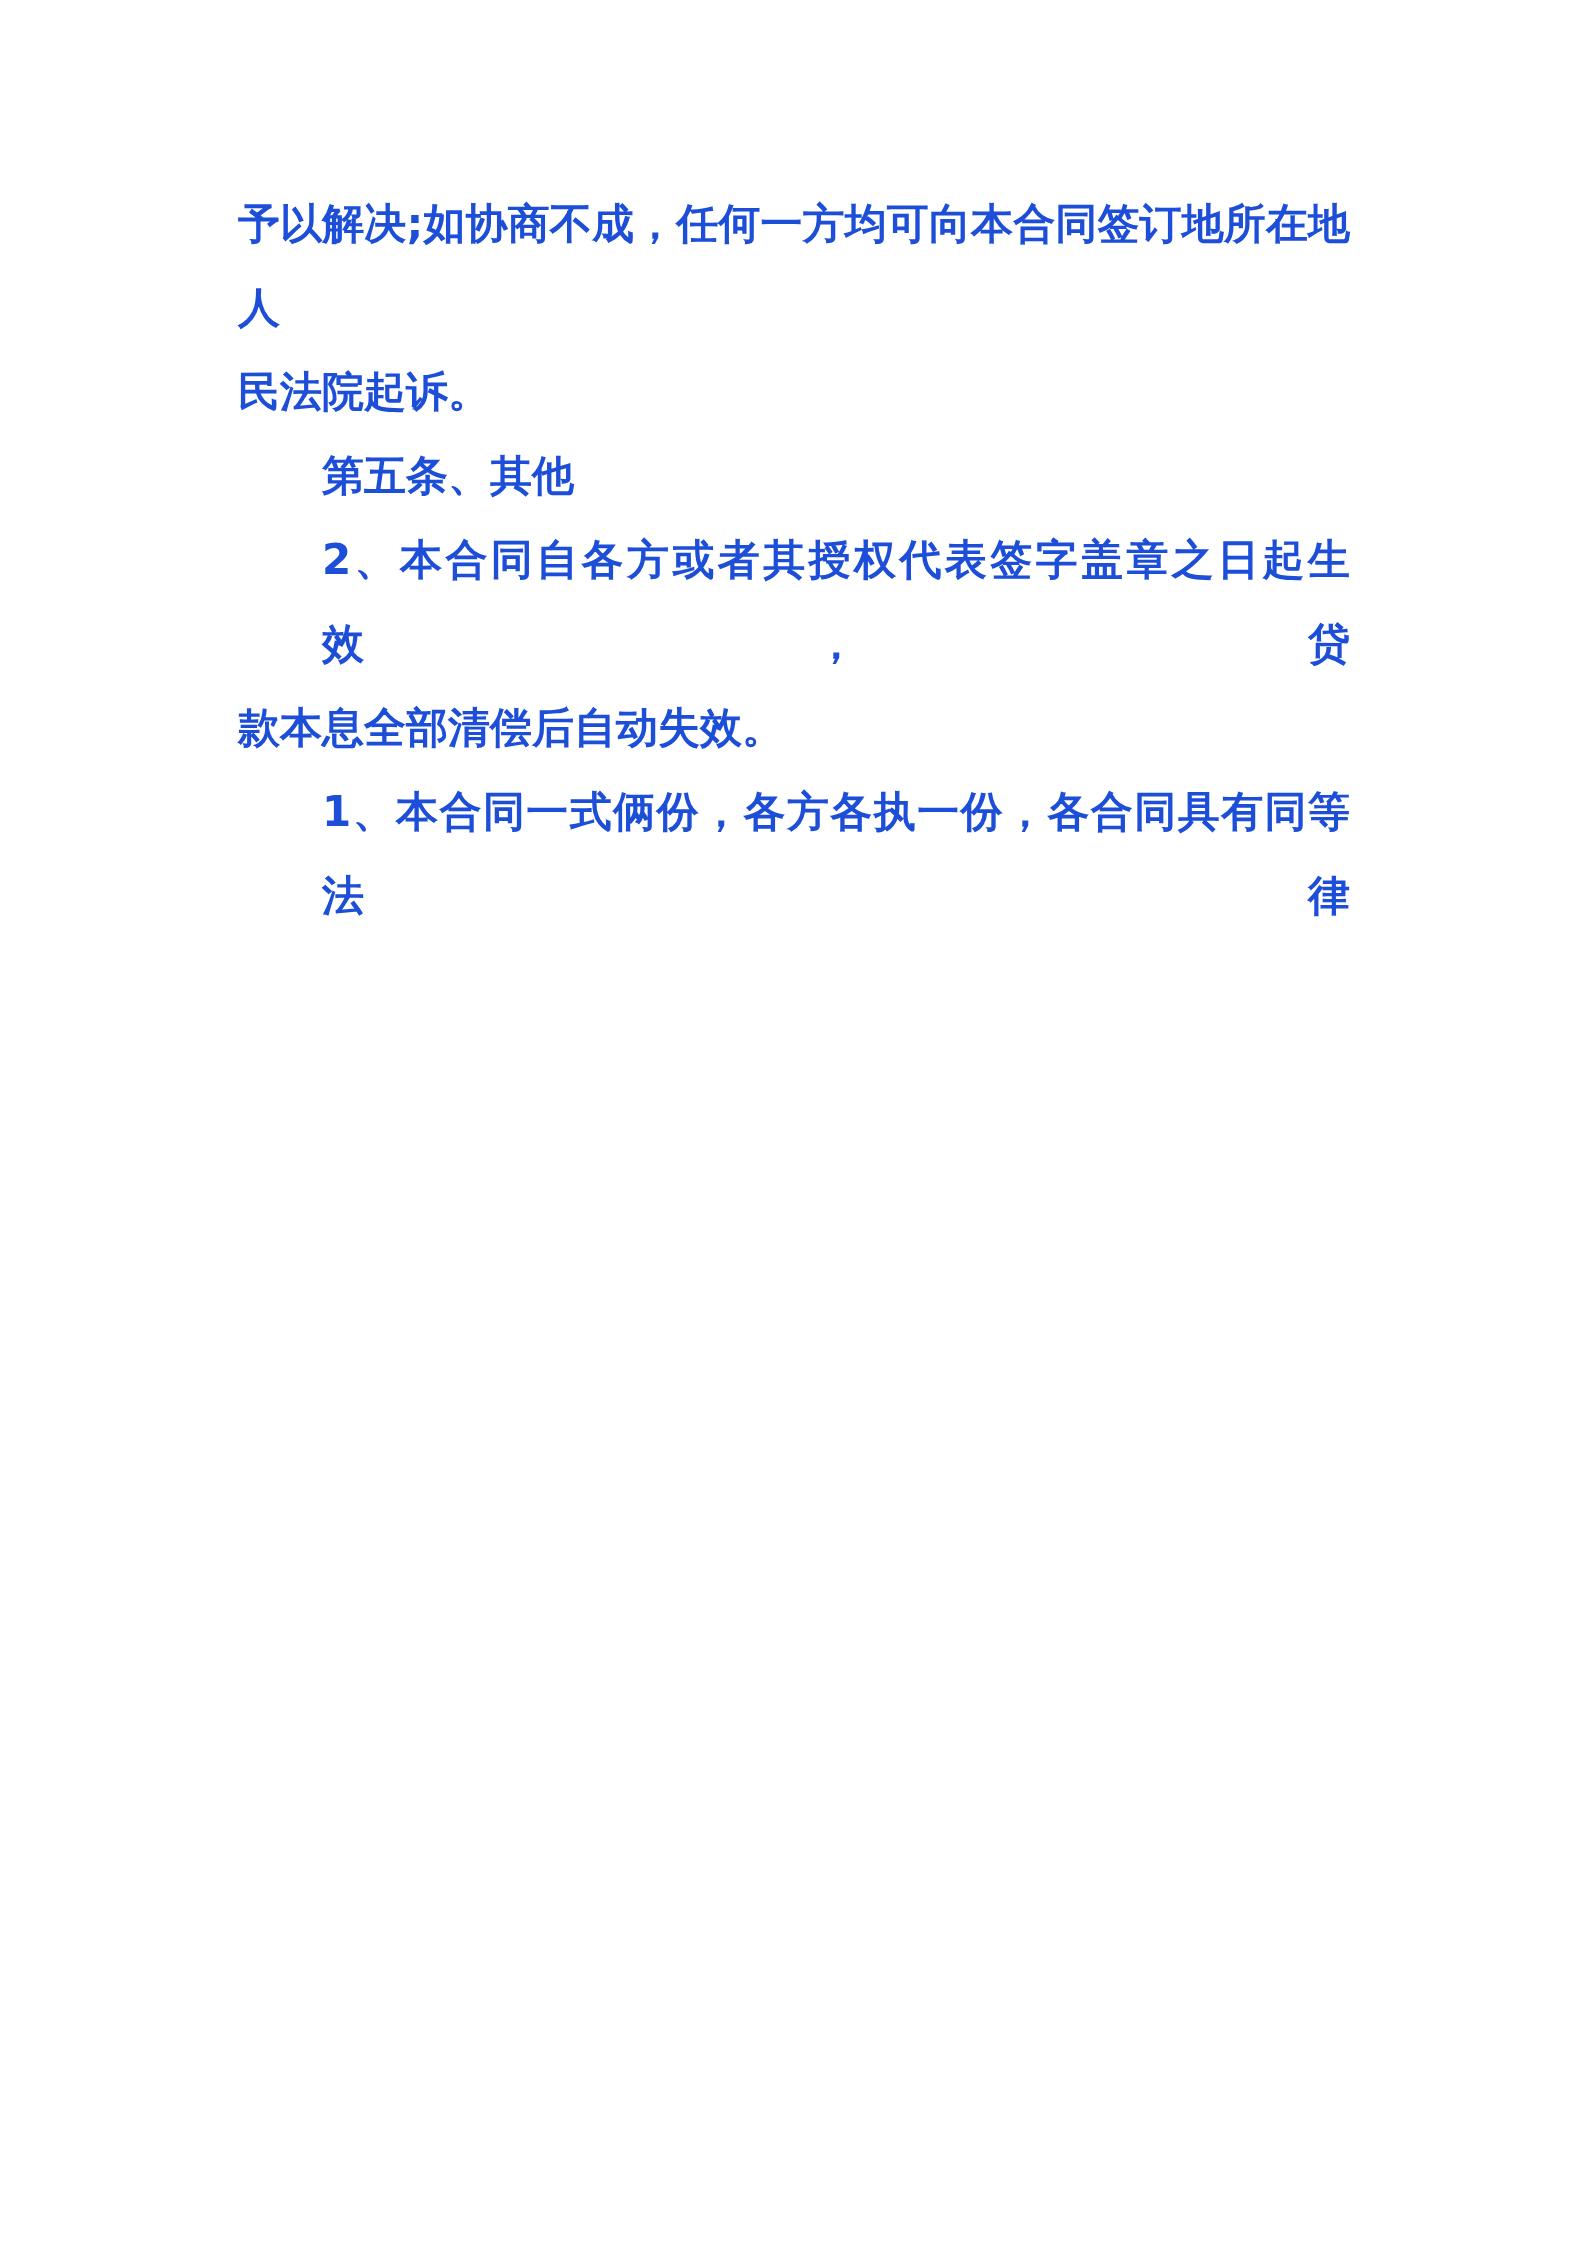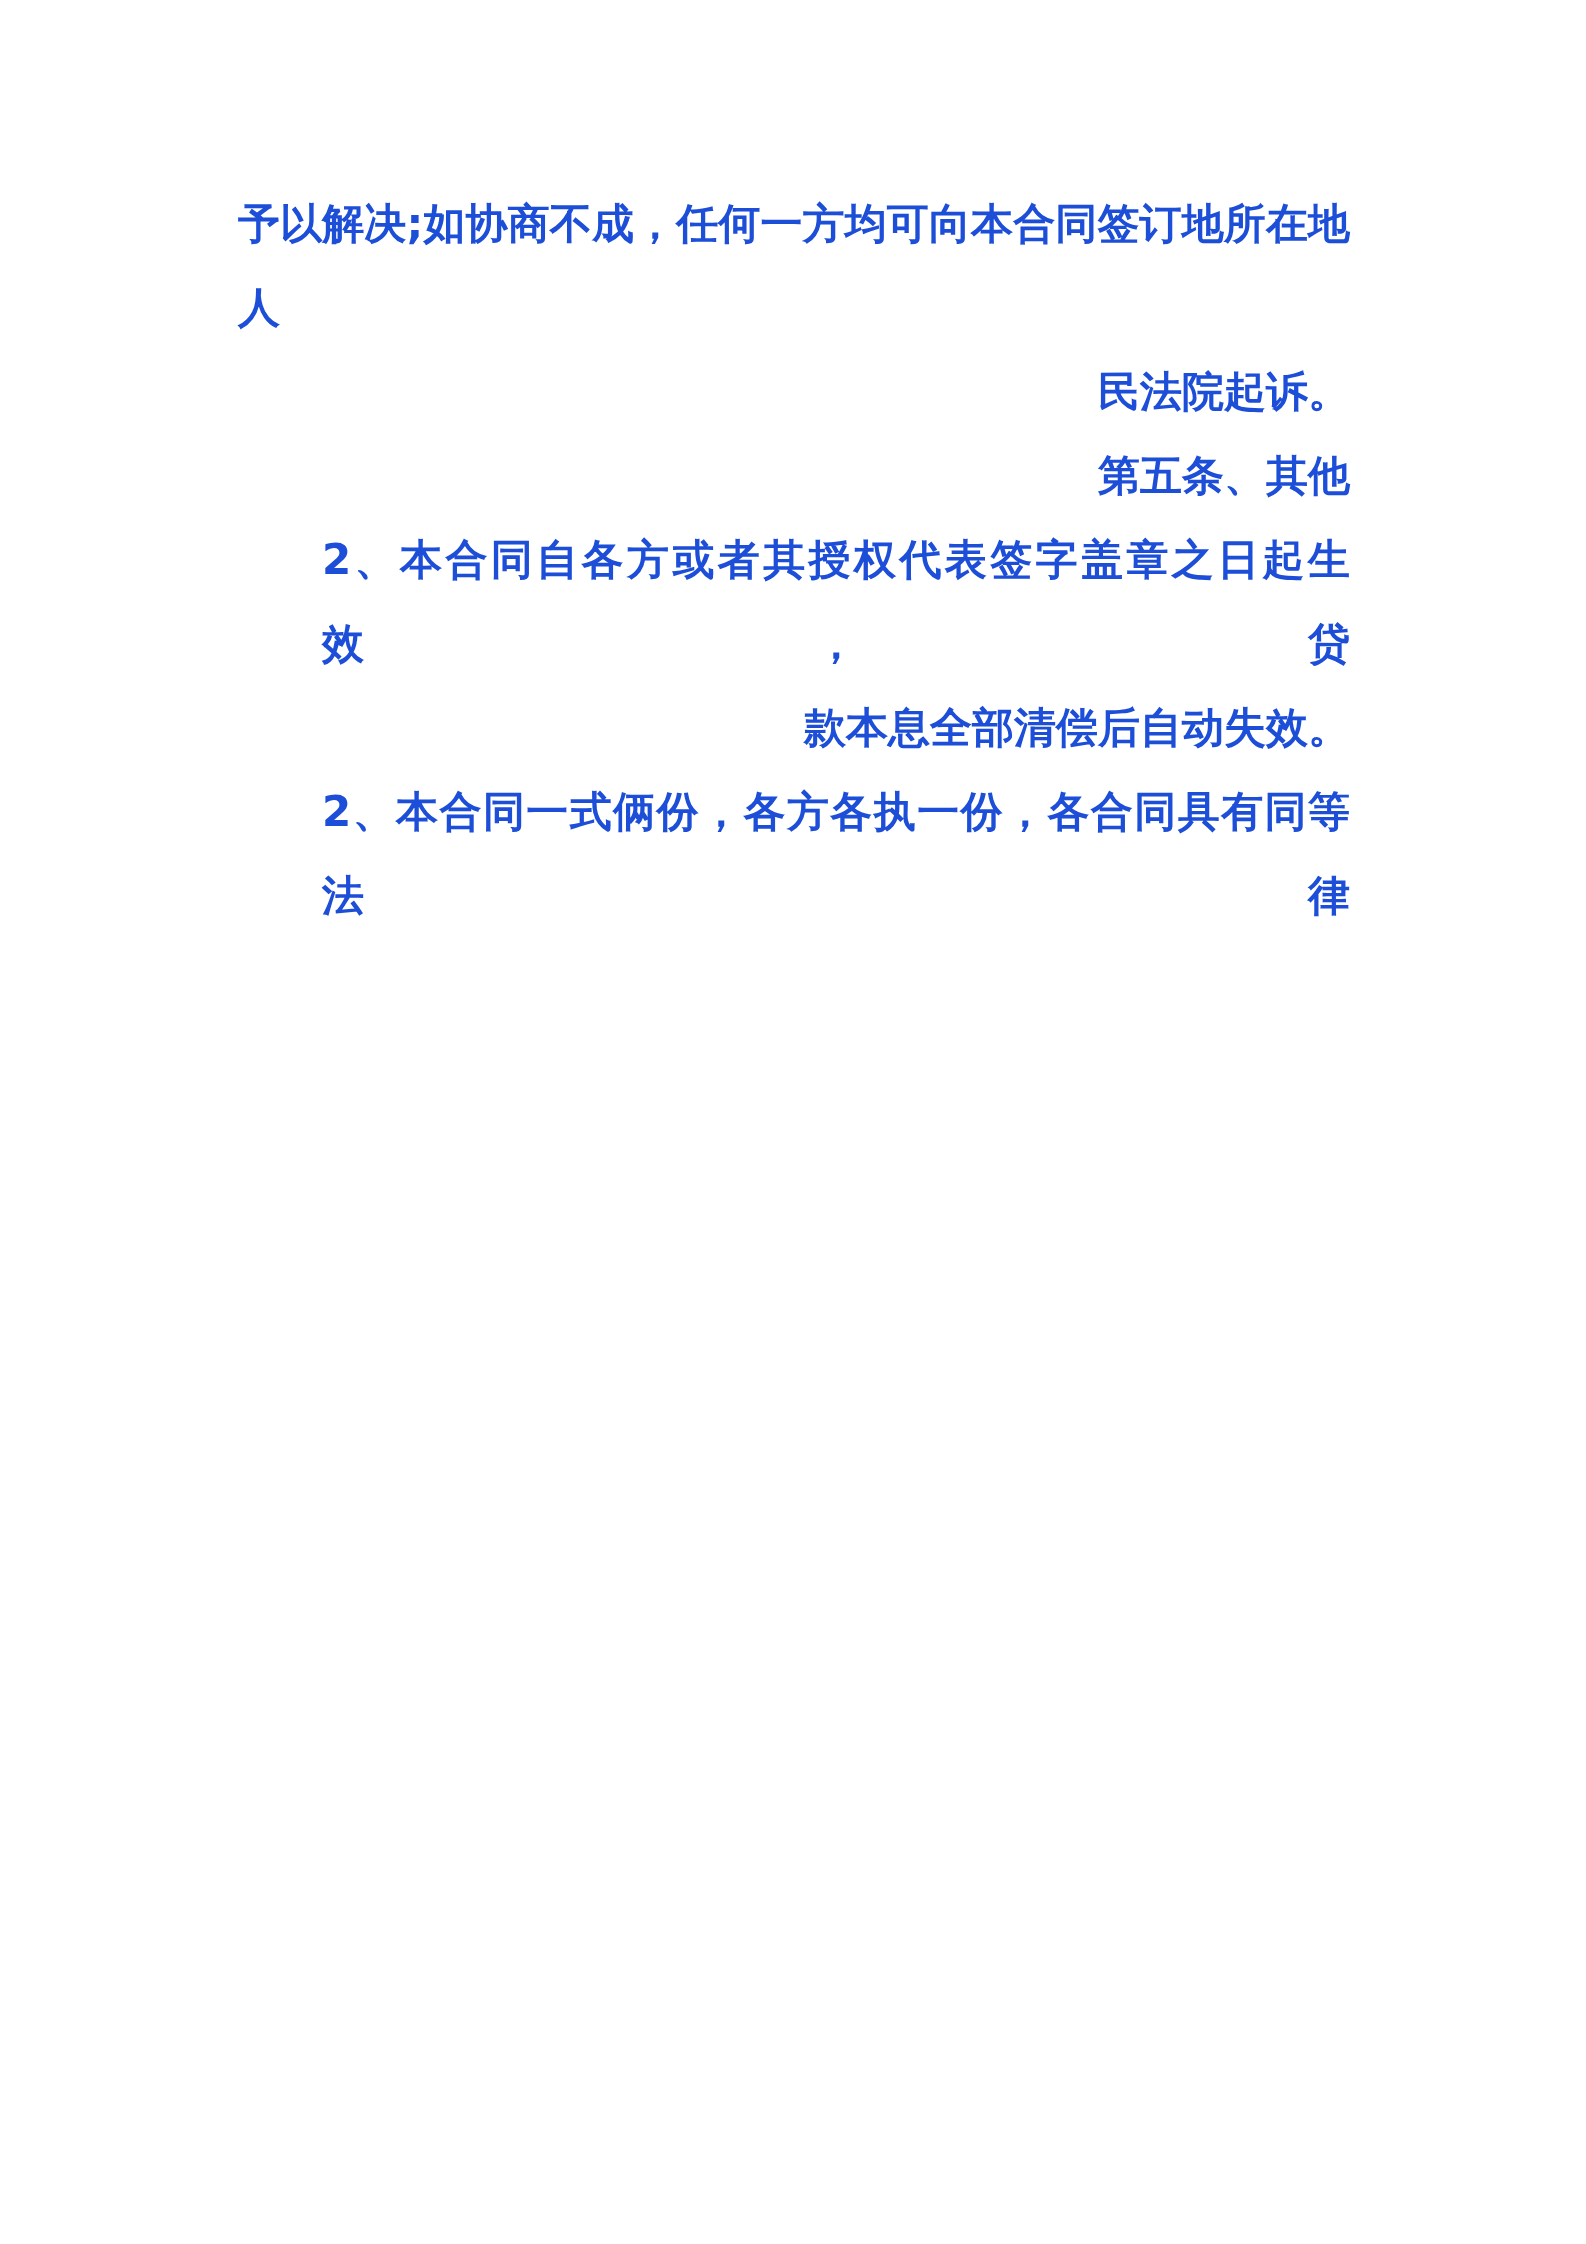--- a/index.html
+++ b/index.html
@@ -21,36 +21,36 @@
     top: 182px;
     width: 1112px;
     color: #1d4ed8;
     font-weight: 700;
     font-size: 42px;
     line-height: 84px;
     letter-spacing: 0;
   }
   .line {
     white-space: pre-wrap;
-    text-align: right;
+    text-align: left;
   }
   .line.indent {
     padding-left: 84px; 
   }
   .line.fill {
     
     text-align: justify;
     text-align-last: justify;
   }
 </style>
 </head>
 <body>
 
 <div class="page">
   <div class="doc" id="doc-body">
       <div class="line fill">予以解决;如协商不成，任何一方均可向本合同签订地所在地人</div>
       <div class="line">民法院起诉。</div>
       <div class="line indent">第五条、其他</div>
       <div class="line indent fill">2、本合同自各方或者其授权代表签字盖章之日起生效，贷</div>
       <div class="line">款本息全部清偿后自动失效。</div>
-      <div class="line indent fill">2、本合同一式俩份，各方各执一份，各合同具有同等法律</div>
+      <div class="line indent fill">1、本合同一式俩份，各方各执一份，各合同具有同等法律</div>
     </div>
 </div>
 
 </body></html>

